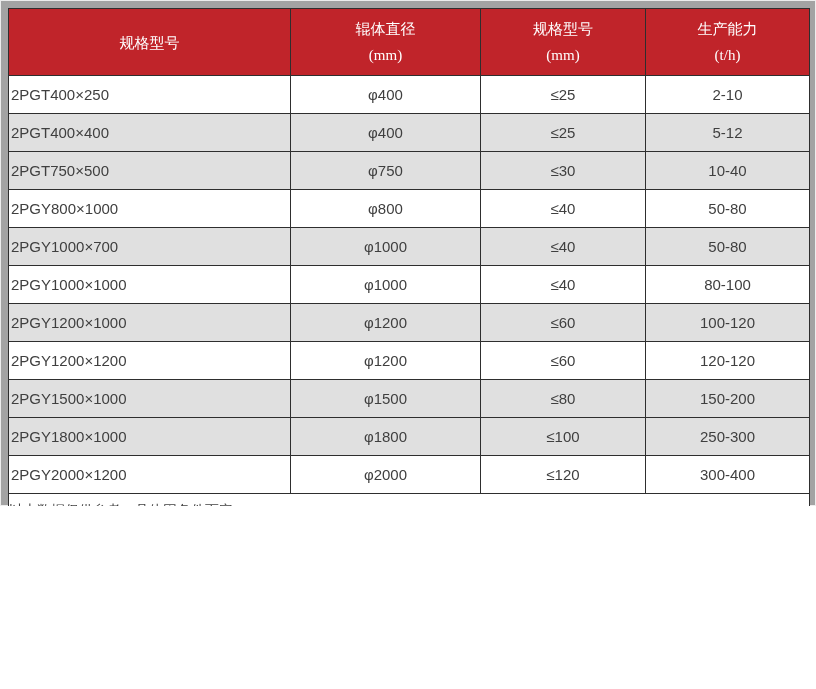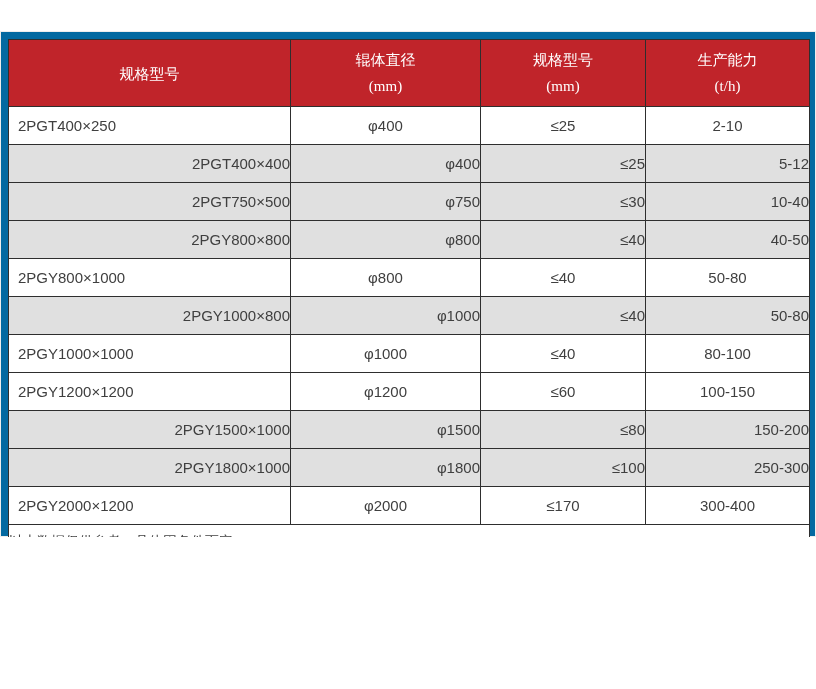--- a/index.html
+++ b/index.html
@@ -6,23 +6,22 @@
     margin: 0;
     padding: 0;
     background: #ffffff;
     font-family: "Liberation Sans", "DejaVu Sans", sans-serif;
   }
   .page {
     position: relative;
     width: 816px;
     height: 506px;
     box-sizing: border-box;
-    background: #0369a1;
+    background: #a3a3a3;
     border: 1px solid #ededed;
-    margin-top: 31px;
   }
   table.spec-table {
     position: absolute;
     left: 7px;
     top: 7px;
     width: 801px;
     border-collapse: collapse;
     table-layout: fixed;
   }
   .spec-table col.c1 { width: 282px; }
@@ -56,24 +55,24 @@
     height: 37px;
     padding: 0;
     text-align: center;
     vertical-align: middle;
     font-size: 15px;
     color: var(--text, #3f3f3f);
     background: var(--row-bg, #ffffff);
     overflow: hidden;
     white-space: nowrap;
   }
-  .spec-table tr.alt td { background: var(--row-alt-bg, #e0e0e0); text-align: right; }
+  .spec-table tr.alt td { background: var(--row-alt-bg, #e0e0e0); }
   .spec-table td.col-model {
     text-align: left;
-    padding-left: 9px;
+    padding-left: 2px;
   }
   .spec-table td.footnote-cell {
     height: 33px;
     text-align: left;
     font-size: 14px;
     background: #ffffff;
   }
 </style>
 </head>
 <body>
@@ -126,66 +125,66 @@
           <td>φ400</td>
           <td>≤25</td>
           <td>5-12</td>
         </tr>
         <tr class="alt">
           <td class="col-model">2PGT750×500</td>
           <td>φ750</td>
           <td>≤30</td>
           <td>10-40</td>
         </tr>
-        <tr class="alt">
-          <td class="col-model">2PGY800×800</td>
-          <td>φ800</td>
-          <td>≤40</td>
-          <td>40-50</td>
-        </tr>
         <tr>
           <td class="col-model">2PGY800×1000</td>
           <td>φ800</td>
           <td>≤40</td>
           <td>50-80</td>
         </tr>
         <tr class="alt">
-          <td class="col-model">2PGY1000×800</td>
+          <td class="col-model">2PGY1000×700</td>
           <td>φ1000</td>
           <td>≤40</td>
           <td>50-80</td>
         </tr>
         <tr>
           <td class="col-model">2PGY1000×1000</td>
           <td>φ1000</td>
           <td>≤40</td>
           <td>80-100</td>
         </tr>
+        <tr class="alt">
+          <td class="col-model">2PGY1200×1000</td>
+          <td>φ1200</td>
+          <td>≤60</td>
+          <td>100-120</td>
+        </tr>
         <tr>
           <td class="col-model">2PGY1200×1200</td>
           <td>φ1200</td>
           <td>≤60</td>
-          <td>100-150</td>
+          <td>120-120</td>
         </tr>
         <tr class="alt">
           <td class="col-model">2PGY1500×1000</td>
           <td>φ1500</td>
           <td>≤80</td>
           <td>150-200</td>
         </tr>
         <tr class="alt">
           <td class="col-model">2PGY1800×1000</td>
           <td>φ1800</td>
           <td>≤100</td>
           <td>250-300</td>
         </tr>
         <tr>
           <td class="col-model">2PGY2000×1200</td>
           <td>φ2000</td>
-          <td>≤170</td>
+          <td>≤120</td>
           <td>300-400</td>
         </tr>
       </tbody>
     <tfoot>
       <tr>
         <td class="footnote-cell" colspan="4">以上数据仅供参考，具体因条件而定。</td>
       </tr>
     </tfoot>
   </table>
 </div>

